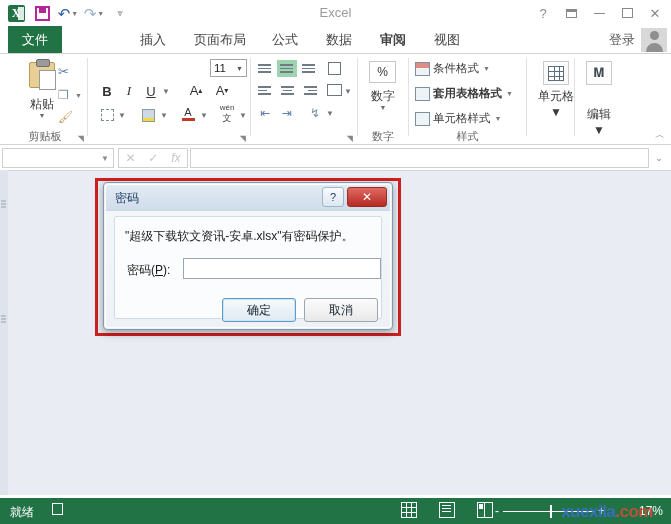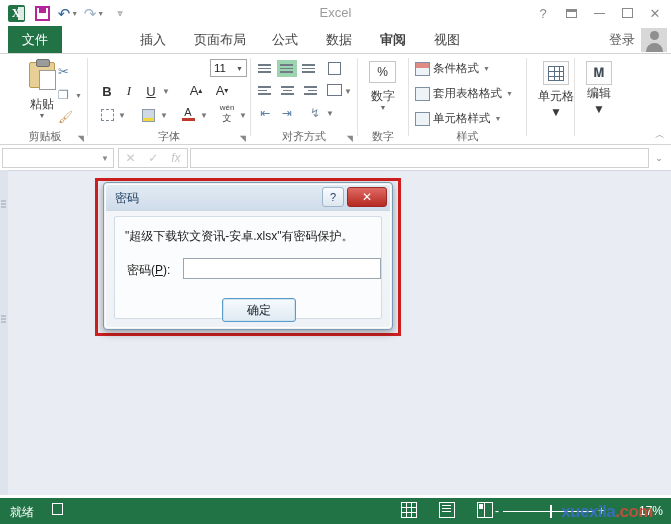--- a/index.html
+++ b/index.html
@@ -280,21 +280,20 @@
       <span style="font-size:11px;line-height:11px;">A</span>
         <span style="display:block;width:13px;height:3px;background:#c0392b;"></span>
       </div>
     <div class="fbtn" style="left:109px;top:54px;width:10px;height:14px;font-size:8px;color:#777;">▼</div>
     <div class="fbtn" style="left:126px;top:50px;width:22px;height:20px;flex-direction:column;font-size:8px;color:#444;">
       <span>wén</span>
         <span style="font-size:9px;">文</span>
       </div>
     <div class="fbtn" style="left:148px;top:54px;width:10px;height:14px;font-size:8px;color:#777;">▼</div>
 
-    <div class="glabel">字体</div>
     <div class="dlg-launch" style="right:2px;">◥</div>
   </div>
   <div class="gsep" style="left:250px;"></div>
 
   <div class="rgroup" style="left:253px;width:102px;">
     <div class="fbtn" style="left:2px;top:6px;width:20px;height:17px;">
       <span class="algn-ico">
           <i style="width:13px"></i>
           <i style="width:13px"></i>
           <i style="width:13px"></i>
@@ -342,40 +341,39 @@
     <div class="fbtn" style="left:70px;top:27px;width:22px;height:18px;">
       <span style="display:inline-block;width:15px;height:12px;border:1px solid #6a7684;"></span>
       </div>
     <div class="fbtn" style="left:90px;top:30px;width:10px;height:14px;font-size:8px;color:#777;">▼</div>
 
     <div class="fbtn" style="left:2px;top:50px;width:20px;height:17px;color:#5a7fa8;font-size:12px;">⇤</div>
     <div class="fbtn" style="left:24px;top:50px;width:20px;height:17px;color:#5a7fa8;font-size:12px;">⇥</div>
     <div class="fbtn" style="left:52px;top:50px;width:20px;height:17px;color:#7a8fa3;font-size:12px;">↯</div>
     <div class="fbtn" style="left:72px;top:52px;width:10px;height:14px;font-size:8px;color:#777;">▼</div>
 
-    <div class="glabel">对齐方式</div>
     <div class="dlg-launch" style="right:2px;">◥</div>
   </div>
   <div class="gsep" style="left:357px;"></div>
 
   <div class="rgroup" style="left:360px;width:46px;">
     <div class="pctbtn" style="left:9px;top:7px;">%</div>
     <div style="position:absolute;left:0;top:34px;width:100%;text-align:center;font-size:12px;color:#3b3b3b;">数字</div>
     <div style="position:absolute;left:0;top:50px;width:100%;text-align:center;font-size:7px;color:#6a6a6a;">▼</div>
     <div class="glabel">数字</div>
   </div>
   <div class="gsep" style="left:408px;"></div>
 
   <div class="rgroup" style="left:411px;width:113px;">
     <div class="stylerow" style="left:4px;top:7px;">
       <span class="styleico" style="background:linear-gradient(#e08b84 45%,#eef3f8 45%);"></span>
       <span>条件格式</span>
       <span class="tiny-caret">▼</span>
     </div>
-    <div class="stylerow" style="left:4px;top:32px;">
+    <div class="stylerow" style="left:4px;top:32px;font-weight:bold;">
       <span class="styleico"></span>
       <span>套用表格格式</span>
       <span class="tiny-caret">▼</span>
     </div>
     <div class="stylerow" style="left:4px;top:57px;">
       <span class="styleico"></span>
       <span>单元格样式</span>
       <span class="tiny-caret">▼</span>
     </div>
     <div class="glabel">样式</div>
@@ -397,21 +395,21 @@
     </div>
 
   </div>
   <div class="gsep" style="left:574px;"></div>
 
   <div class="rgroup" style="left:577px;width:46px;">
     <div class="cellbtn" style="left:9px;top:7px;">
       <div class="box">
           <span class="binoc">𝐌</span>
         </div>
-      <div style="font-size:12px;margin-top:0;">编辑</div>
+      <div style="font-size:12px;margin-top:21px;">编辑</div>
       <div class="cr">▼</div>
     </div>
   </div>
 
   <div class="collapse-rib">︿</div>
 </div>
 
 <div class="fbarwrap">
   <div class="namebox">
     <span></span>
@@ -446,20 +444,21 @@
       <div class="dlg-help">?</div>
       <div class="dlg-close">✕</div>
     </div>
     <div class="dlg-body">
       <div class="dlg-msg">"超级下载软文资讯-安卓.xlsx"有密码保护。</div>
       <div class="pw-label">
         <span>密码(</span><u>P</u><span>):</span>
       </div>
       <input class="pw-input" type="text" value="" style="">
       <div class="dlg-ok">确定</div>
+      <div class="dlg-cancel">取消</div>
     </div>
   </div>
   <div class="grip"></div>
 </div>
 
 <div class="statusbar">
   <div class="sb-ready">就绪</div>
   <div class="sb-rec">
     <span style="display:inline-block;width:11px;height:12px;border:1px solid #fff;position:relative;"></span>
   </div>

